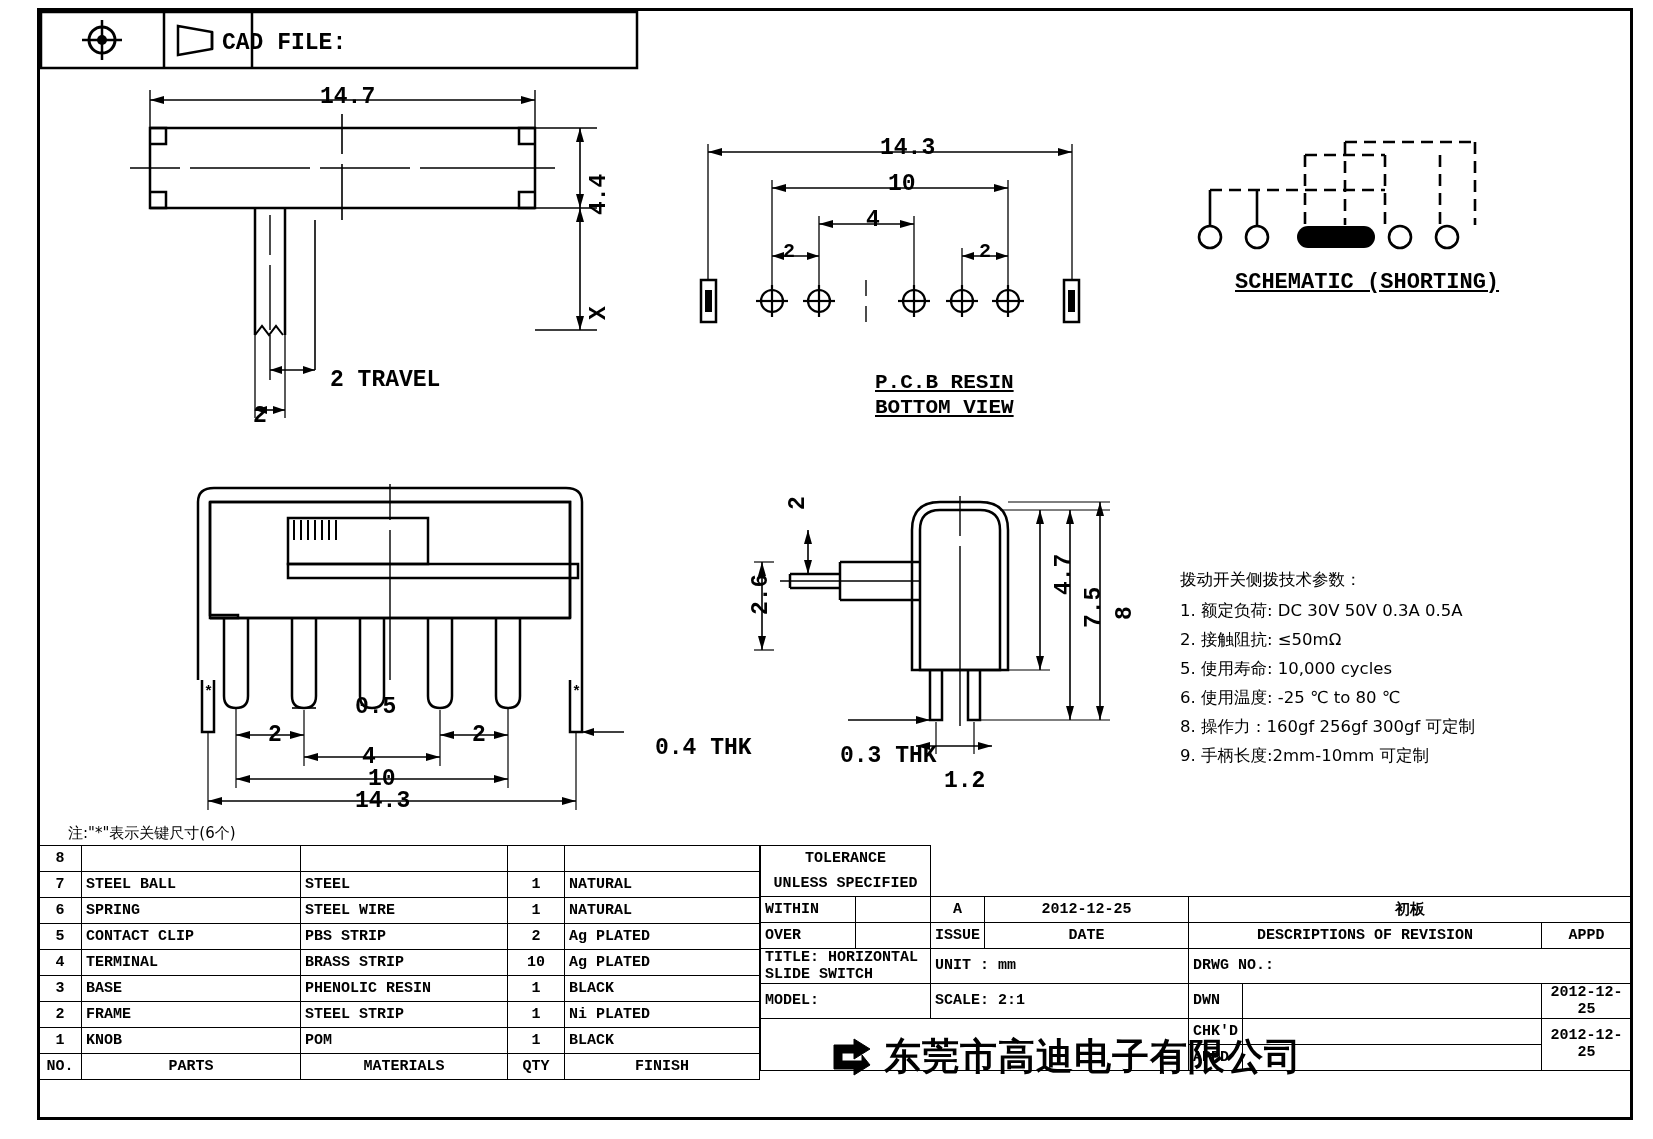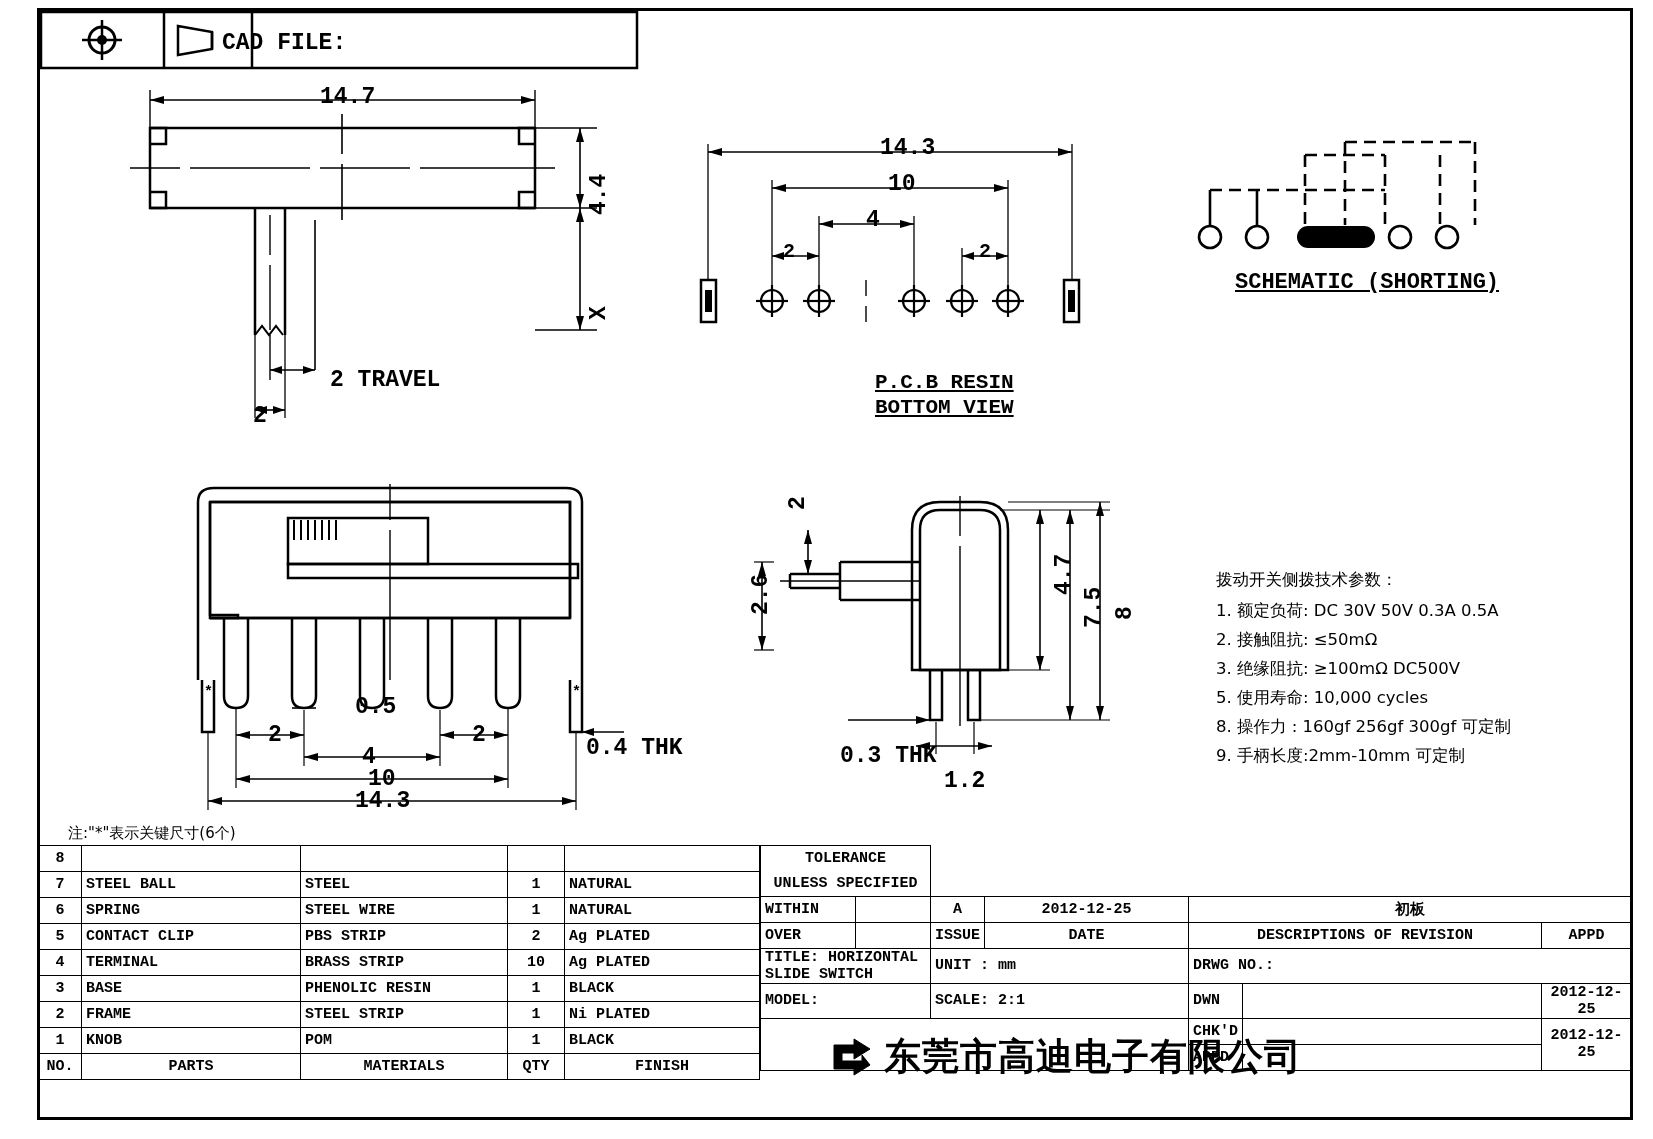--- a/index.html
+++ b/index.html
@@ -8,21 +8,21 @@
   .frame{position:absolute;left:37px;top:8px;width:1596px;height:1112px;border:3px solid #000;box-sizing:border-box;}
   .lbl{position:absolute;font-family:"Liberation Mono", monospace;font-weight:bold;color:#000;white-space:nowrap;}
   .lbl.s18{font-size:20px;}
   .lbl.s20{font-size:23px;}
   .vert{transform:rotate(-90deg);transform-origin:left top;}
   .cjk{font-family:"DejaVu Sans", sans-serif;}
   
   table.tb{border-collapse:collapse;position:absolute;}
   table.tb td{border:1.5px solid #000;font-family:"Liberation Mono", monospace;font-weight:bold;font-size:15px;padding:0 4px;height:25px;color:#000;}
   .ctr{text-align:center;}
-  .spec{position:absolute;left:1216px;top:565px;width:400px;font-family:"DejaVu Sans", sans-serif;font-size:16.5px;color:#000;line-height:29px;}
+  .spec{position:absolute;left:1180px;top:565px;width:400px;font-family:"DejaVu Sans", sans-serif;font-size:16.5px;color:#000;line-height:29px;}
   .spec div{white-space:nowrap;}
   .note{position:absolute;left:68px;top:824px;font-family:"DejaVu Sans", sans-serif;font-size:15px;color:#000;}
   .logo-wrap{position:absolute;left:830px;top:1032px;display:flex;align-items:center;gap:10px;}
   .logo-mark{width:44px;height:44px;position:relative;}
   .company{font-family:"DejaVu Sans", sans-serif;font-size:37px;font-weight:bold;color:#000;letter-spacing:1px;}
   .schem-cap{position:absolute;left:1235px;top:270px;font-family:"Liberation Mono", monospace;font-weight:bold;font-size:22px;text-decoration:underline;}
   .pcb-cap{position:absolute;left:875px;top:370px;font-family:"Liberation Mono", monospace;font-weight:bold;font-size:21px;text-align:center;line-height:25px;text-decoration:underline;}
 </style>
 </head>
 <body>
@@ -265,21 +265,21 @@
 
     <line x1="402" y1="252" x2="444" y2="252" stroke="#000" stroke-width="1.6"></line>
     <polygon points="402,252 414,248 414,256" fill="#000"></polygon>
   </svg>
   <div class="lbl s20" style="left:355px;top:694px;">0.5</div>
   <div class="lbl s20" style="left:268px;top:722px;">2</div>
   <div class="lbl s20" style="left:472px;top:722px;">2</div>
   <div class="lbl s20" style="left:362px;top:744px;">4</div>
   <div class="lbl s20" style="left:368px;top:766px;">10</div>
   <div class="lbl s20" style="left:355px;top:788px;">14.3</div>
-  <div class="lbl s20" style="left:586px;top:735px;">0.4 THK</div>
+  <div class="lbl s20" style="left:655px;top:735px;">0.4 THK</div>
 
   <svg width="430" height="320" style="position:absolute;left:740px;top:470px;">
 
     <path d="M180 60 Q180 40 200 40 L240 40 Q260 40 260 60 L260 200 L180 200 Z" fill="none" stroke="#000" stroke-width="2.5"></path>
     <path d="M190 200 L190 250 L202 250 L202 200" fill="none" stroke="#000" stroke-width="2.5"></path>
     <path d="M228 200 L228 250 L240 250 L240 200" fill="none" stroke="#000" stroke-width="2.5"></path>
     <path d="M172 60 Q172 32 200 32 L240 32 Q268 32 268 60 L268 200 L172 200 Z" fill="none" stroke="#000" stroke-width="2.5"></path>
 
     <path d="M100 92 L180 92 M100 130 L180 130" stroke="#000" stroke-width="2.5"></path>
     <path d="M50 104 L100 104 M50 118 L100 118 M50 104 L50 118" fill="none" stroke="#000" stroke-width="2.5"></path>
@@ -333,22 +333,22 @@
   <div class="lbl s20 vert" style="left:1051px;top:595px;">4.7</div>
   <div class="lbl s20 vert" style="left:1081px;top:628px;">7.5</div>
   <div class="lbl s20 vert" style="left:1112px;top:620px;">8</div>
   <div class="lbl s20" style="left:840px;top:743px;">0.3 THK</div>
   <div class="lbl s20" style="left:944px;top:768px;">1.2</div>
 
   <div class="spec">
     <div style="margin-bottom:2px;">拨动开关侧拨技术参数：</div>
     <div>1. 额定负荷: DC 30V    50V   0.3A   0.5A</div>
     <div>2. 接触阻抗: ≤50mΩ</div>
-    <div>3. 绝缘阻抗: ≥100mΩ  DC500V</div>
     <div>5. 使用寿命: 10,000 cycles</div>
+    <div>6. 使用温度: -25 ℃ to 80 ℃</div>
     <div>8. 操作力 : 160gf   256gf   300gf  可定制</div>
     <div>9. 手柄长度:2mm-10mm  可定制</div>
   </div>
 
   <div class="note">注:"*"表示关键尺寸(6个)</div>
 
   <table class="tb" style="left:38px;top:845px;width:722px;">
     <tbody>
         <tr>
       <td class="ctr" style="width:34px;">8</td>

